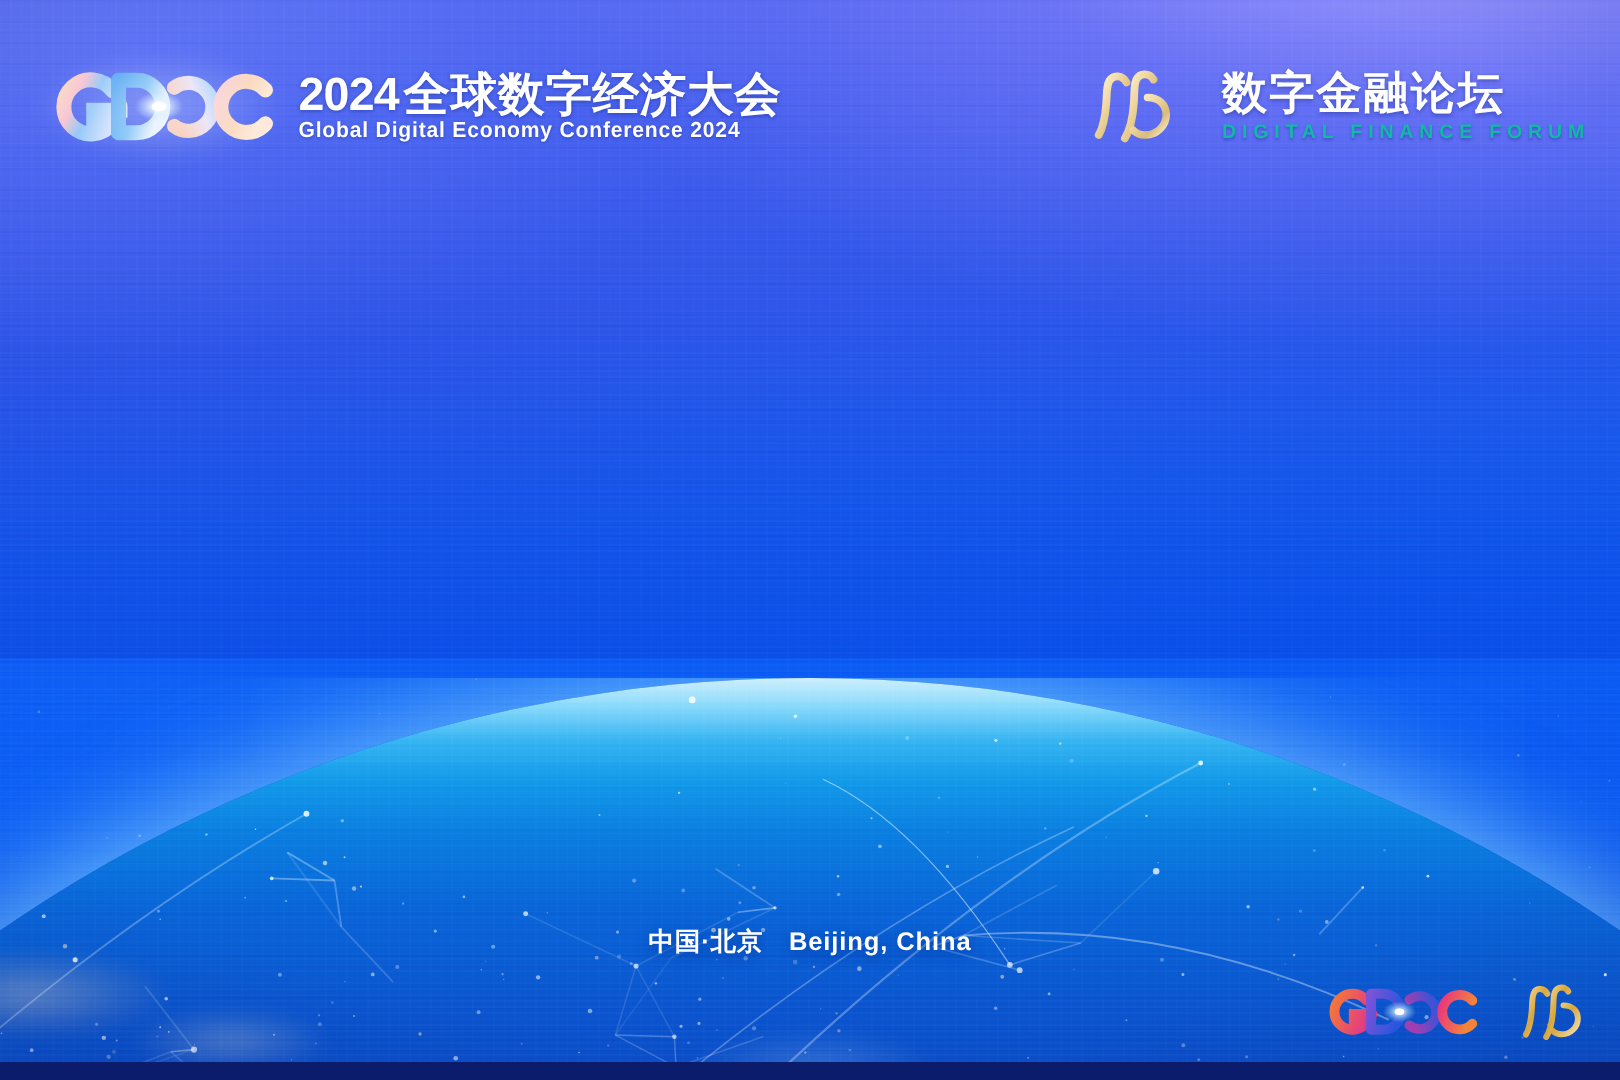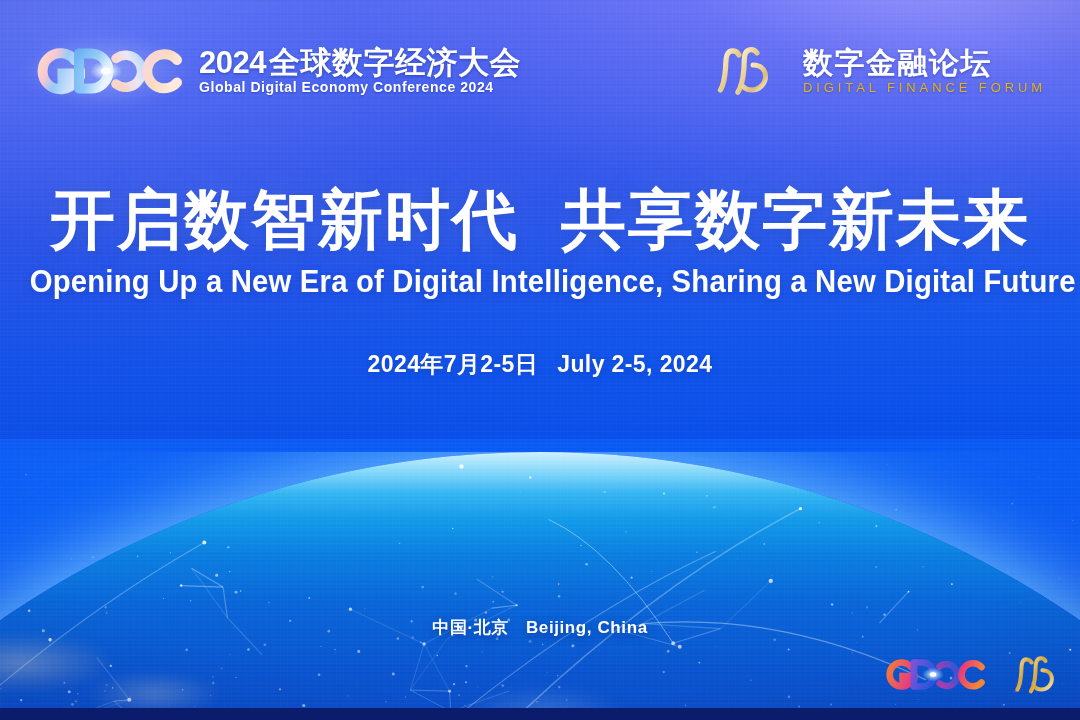--- a/index.html
+++ b/index.html
@@ -162,32 +162,32 @@
   }
   .gdec-cn .yr { letter-spacing:-.5px; margin-right:3px; }
   .gdec-en {
     font-size:14.5px; font-weight:700; color:#ffffff;
     letter-spacing:.55px; white-space:nowrap;
     transform:scaleX(.97); transform-origin:left center;
     text-shadow:0 1px 2px rgba(10,30,120,.40);
   }
 
   .dff-lockup {
-    position:absolute; right:34px; top:44px;
+    position:absolute; right:20px; top:44px;
     display:flex; align-items:center; gap:29px;
   }
   .dff-mark { position:relative; width:58px; height:54px; }
   .dff-text { display:flex; flex-direction:column; gap:2px; align-items:flex-start; }
   .dff-cn {
     font-size:30px; font-weight:700; color:#ffffff;
     letter-spacing:1.5px; line-height:1.04; white-space:nowrap;
     text-shadow:0 1px 3px rgba(10,30,120,.40);
   }
   .dff-en {
-    font-size:13px; font-weight:400; color:#eab308;
+    font-size:13px; font-weight:700; color:#14b8a6;
     letter-spacing:3.9px; white-space:nowrap;
     text-shadow:0 1px 2px rgba(10,30,120,.35);
   }
 
   
   .hero { position:absolute; left:0; right:0; top:186px; text-align:center; }
 
   .title-cn {
     font-size:65px; font-weight:700; color:#ffffff;
     letter-spacing:2px; line-height:1.06;
@@ -1491,25 +1491,20 @@
           </g>
         </svg>
       </div>
       <div class="dff-text">
         <div class="dff-cn">数字金融论坛</div>
         <div class="dff-en">DIGITAL FINANCE FORUM</div>
       </div>
     </div>
   </div>
 
-  <div class="hero">
-    <div class="title-cn"><span>开启数智新时代</span><span class="gap"></span><span>共享数字新未来</span></div>
-    <div class="title-en">Opening Up a New Era of Digital Intelligence, Sharing a New Digital Future</div>
-    <div class="date-line"><span>2024年7月2-5日</span><span class="sep"></span><span>July 2-5, 2024</span></div>
-  </div>
 
   <div class="location"><span>中国·北京</span><span class="sep"></span><span>Beijing, China</span></div>
 
   <div class="footer-logos">
     <div class="f-gdec">
       <svg viewBox="0 0 104 40" width="104" height="40" aria-hidden="true">
         <defs>
           <linearGradient id="fg1" x1="0" y1="0" x2="1" y2="0.4">
             <stop offset="0%" stop-color="#f47a35"></stop>
               <stop offset="100%" stop-color="#e23a86"></stop>

